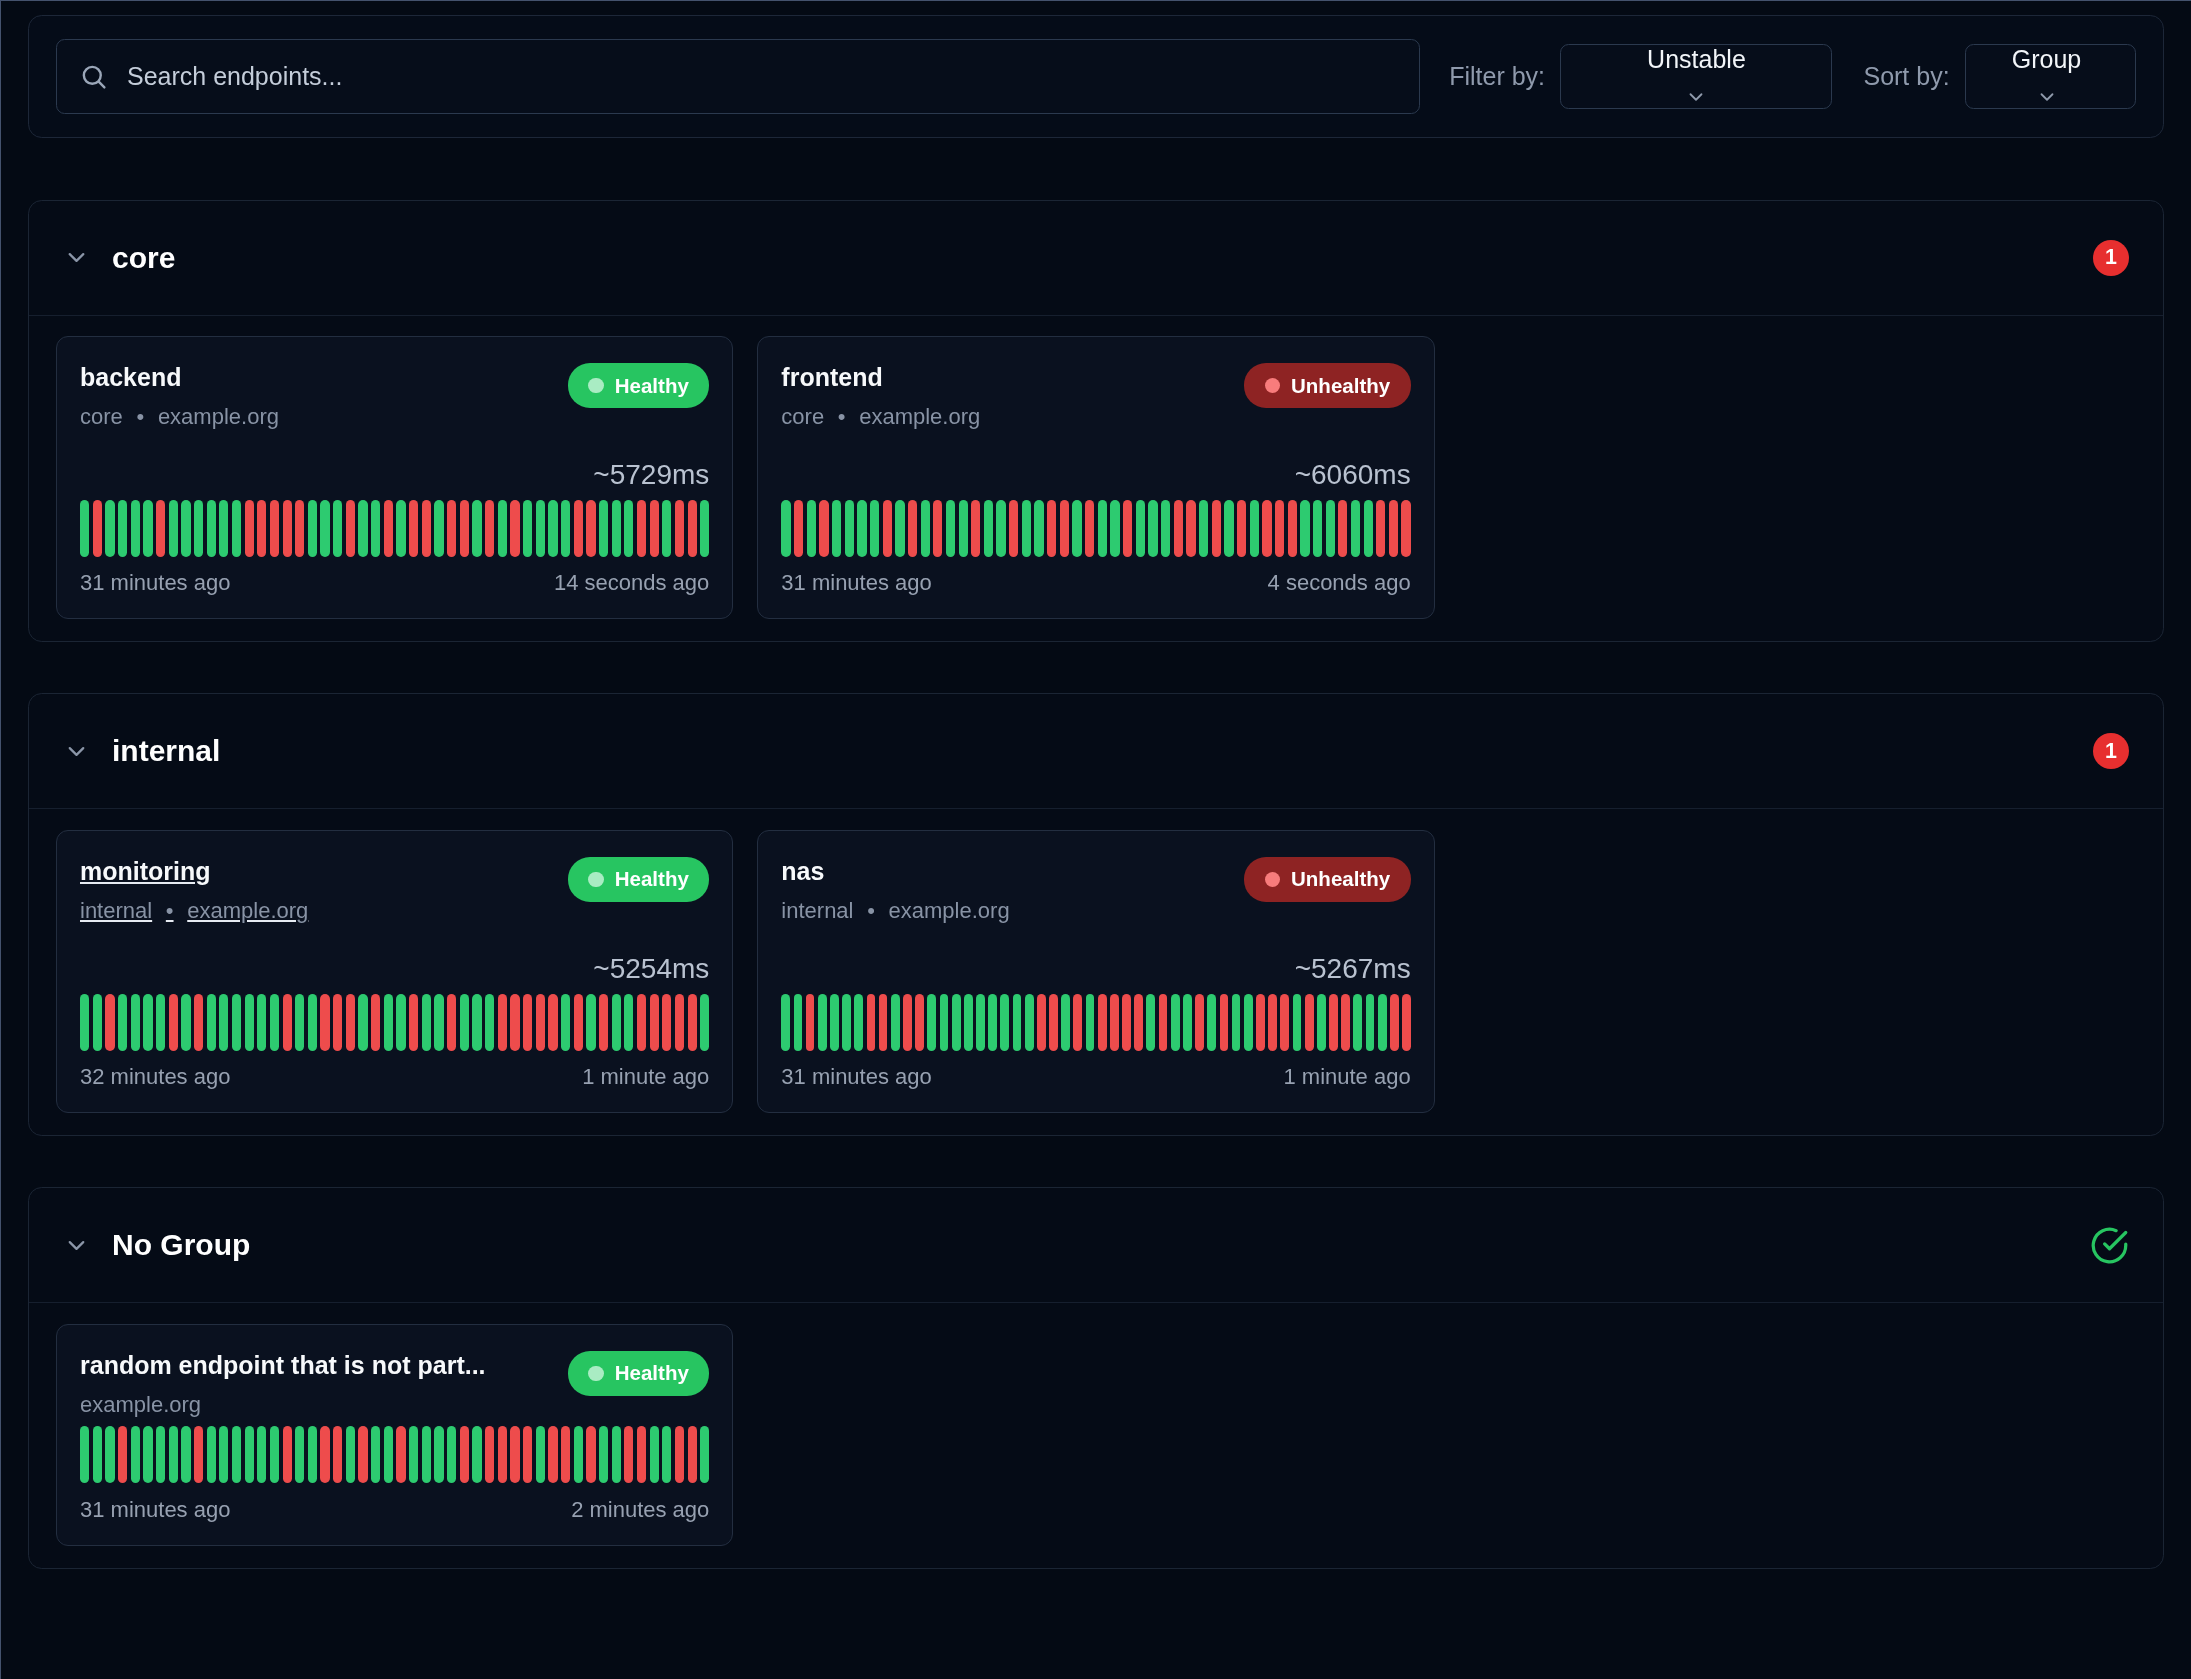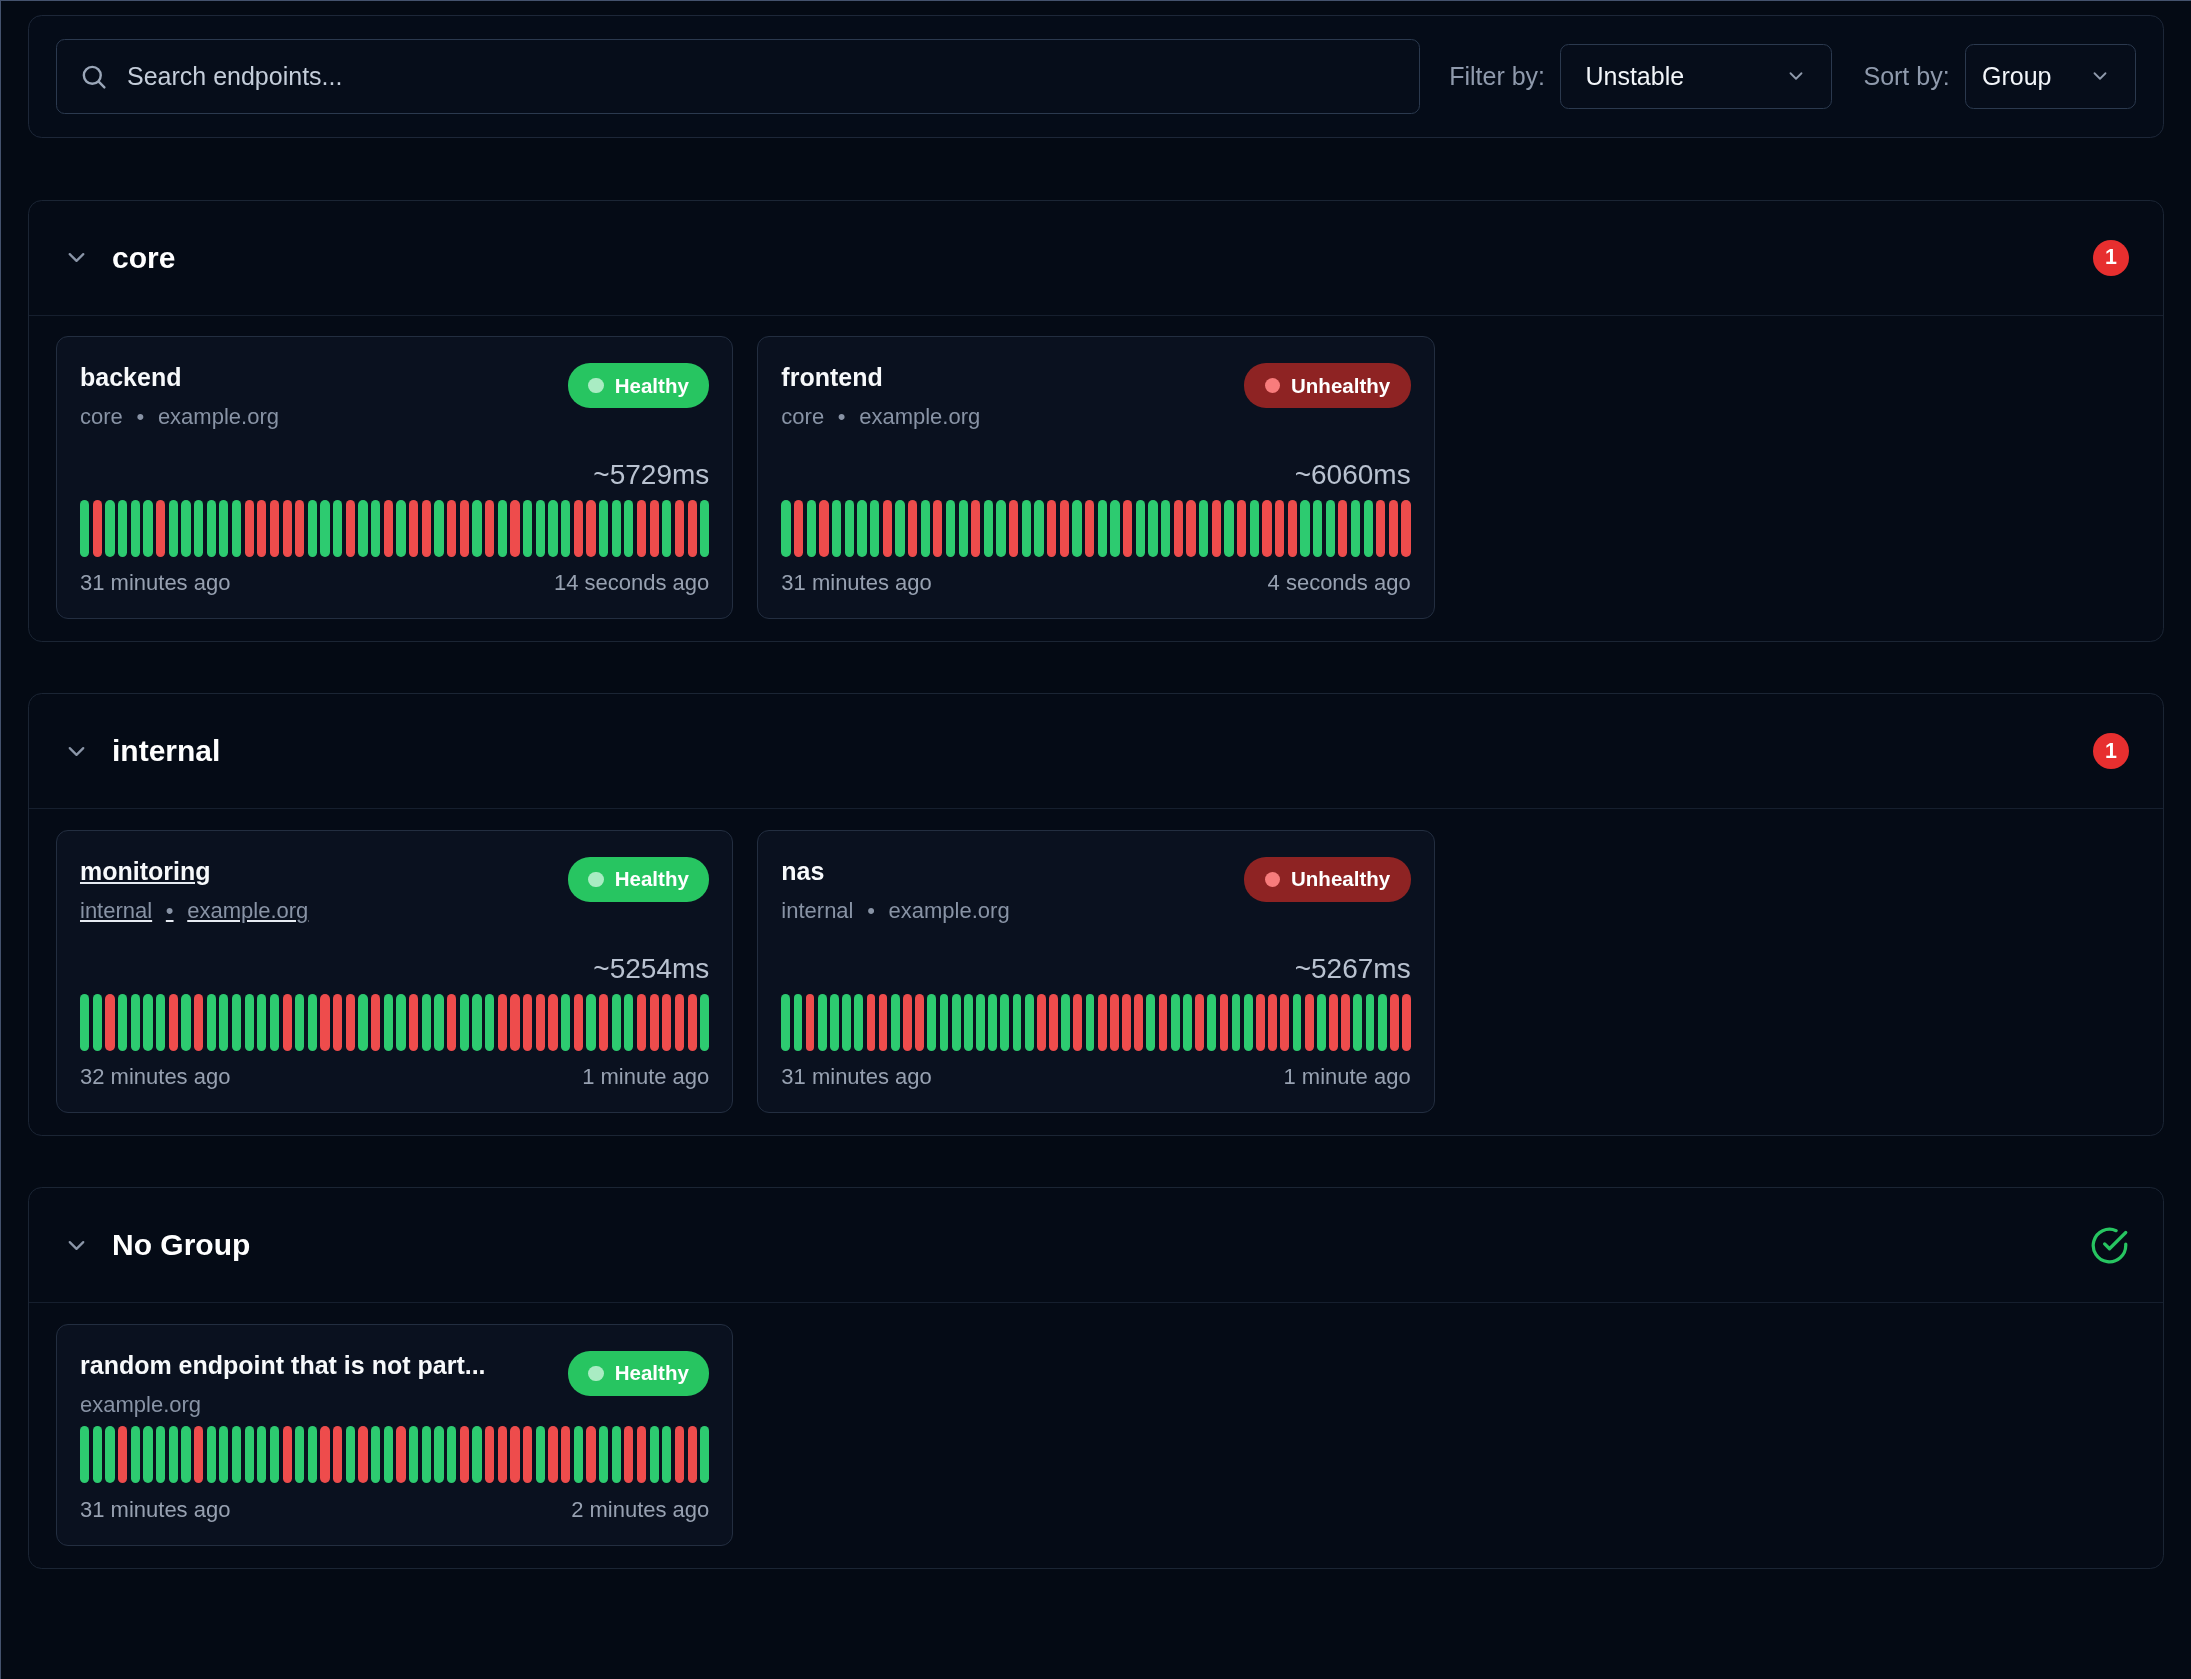--- a/index.html
+++ b/index.html
@@ -25,21 +25,21 @@
   .search-box svg{ flex-shrink:0; }
   .search-input{
     background:transparent; border:none; outline:none; flex:1;
     color:#dfe5ee; font-size:25px; font-family:inherit;
   }
   .search-input::placeholder{ color:#c4cdda; }
   .ctrl-label{ color:#8f9aac; font-size:25px; margin-right:15.4px; white-space:nowrap; }
   .select{
     height:65px; border:1.7px solid #2b394e; border-radius:8.6px; background:#060d1a;
     display:flex; align-items:center; justify-content:space-between;
-    padding:0 24px; font-size:25px; color:#f2f5f9; cursor:pointer;
+    padding:0 24px; font-size:25px; color:#f2f5f9; cursor:pointer;flex-direction:column;
   }
   .select.filter{ width:272px; margin-right:31px; }
   .select.sort{ width:171px;padding-left:16px; }
   
   .group{
     border:1.7px solid #1b2534; border-radius:13.7px; background:#050b16;
     margin-top:51px; overflow:hidden;
   }
   .group:first-child{ margin-top:62px; }
   .group-header{

